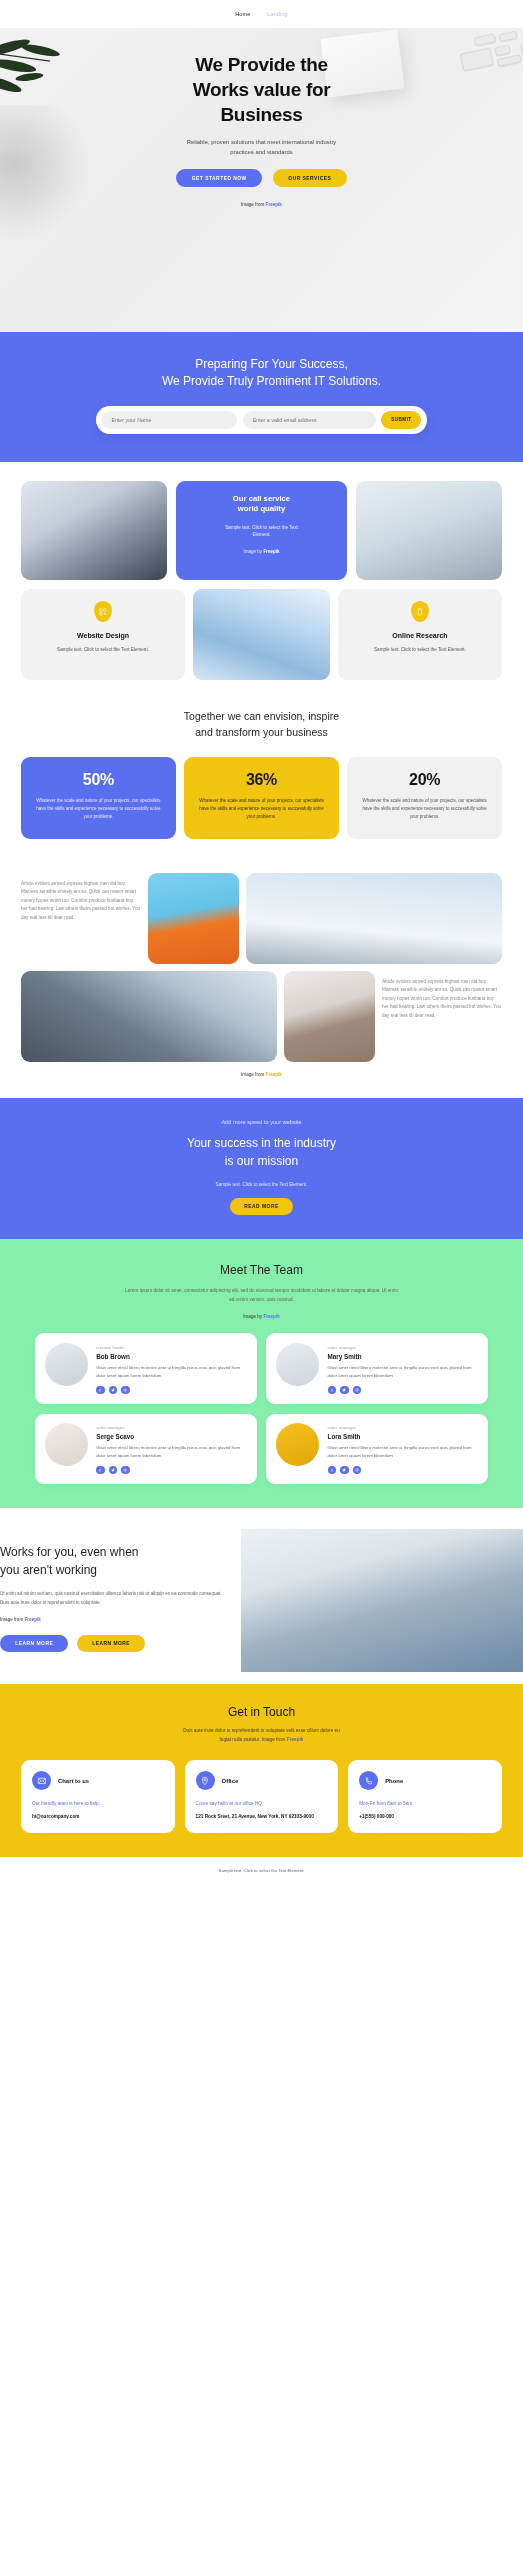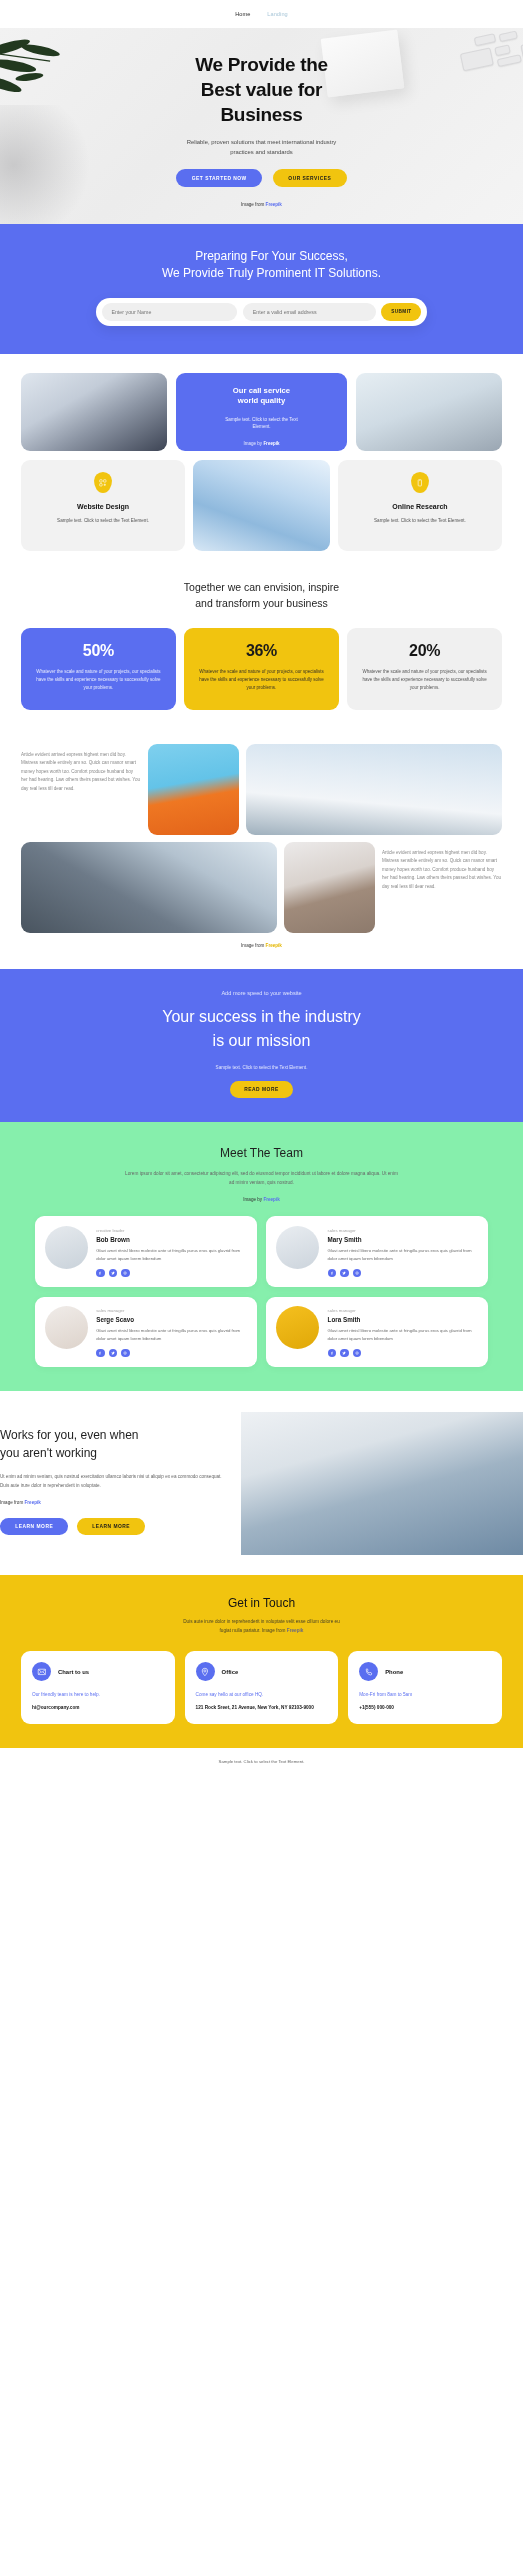--- a/index.html
+++ b/index.html
@@ -15,21 +15,21 @@
   
   .nav {
     height:28px; background:#fff; display:flex;
     align-items:center; justify-content:center; gap:16.7px;
   }
   .nav a { font-size:5.6px; color:#2b2b2b; text-decoration:none; letter-spacing:0.1px; }
   .nav a.muted { color:#a8c6d8; }
 
   
   .hero {
-    position:relative; height:196px;
+    position:relative; height:304px;
     background:linear-gradient(135deg,#f2f2f2 0%,#ececec 40%,#f4f4f4 100%);
     overflow:hidden;
   }
   .hero-leaf { position:absolute; left:-14px; top:7px; width:105px; height:77px; }
   .hero-paper {
     position:absolute; right:122px; top:5.6px; width:77px; height:59px;
     background:linear-gradient(160deg,#fbfbfb,#ededed);
     transform:rotate(-7deg);
     box-shadow:4.2px 7px 15.3px rgba(0,0,0,.09);
     border-radius:1.4px;
@@ -102,21 +102,21 @@
   .ph-woman  { background:linear-gradient(160deg,#e6eef3 0%,#cfdbe4 45%,#b8c4ce 70%,#9aa6b2 100%); }
   .ph-glass  { background:linear-gradient(200deg,#e8f2fb 0%,#bcd7ef 35%,#8fb9dd 65%,#d7e7f5 100%); }
   .ph-lady   { background:linear-gradient(170deg,#7fd0ee 0%,#63c3e8 42%,#ef7722 58%,#e2631a 100%); }
   .ph-city   { background:linear-gradient(185deg,#cfe0ee 0%,#e6eef5 40%,#f2f5f8 62%,#9fb0bd 100%); }
   .ph-bld    { background:linear-gradient(210deg,#dde7ef 0%,#b3c2cf 30%,#6d7a88 60%,#49545f 100%); }
   .ph-man    { background:linear-gradient(165deg,#eceaea 0%,#d9d2cd 40%,#a08b7b 60%,#8d7a6c 100%); }
 
   
   .services { padding:19.5px 0 0; }
   .svc-top { display:flex; gap:8.4px; }
-  .svc-top .cell { flex:1; height:78px; }
+  .svc-top .cell { flex:1; height:99px; }
   .svc-blue {
     background:#5a6ef0; border-radius:9px; color:#fff;
     text-align:center; padding:12.6px 12.6px 0;
   }
   .svc-blue h3 { font-size:7.7px; font-weight:700; line-height:1.35; }
   .svc-blue p { font-size:4.6px; margin-top:9px; line-height:1.6; color:#eceffd; }
   .svc-blue .cr { font-size:4.5px; margin-top:10.5px; color:#e7ebfc; }
   .svc-blue .cr b { color:#fff; }
 
   .svc-bot { display:flex; gap:8.4px; margin-top:8.4px; }
@@ -160,21 +160,21 @@
   .g2 .c1 { flex:1; } .g2 .c2 { width:91px; } .g2 .c3 { width:120px; }
   .g-row .ph { height:91px; }
   .g2 { margin-top:7px; }
 
   
   .mission {
     background:#5a6ef0; text-align:center; color:#fff;
     padding:21px 0 24px; margin-top:21px;
   }
   .mission .eyebrow { font-size:5.6px; color:#dfe4fd; }
-  .mission h2 { font-size:16px; font-weight:400; line-height:1.5; margin-top:9px; }
+  .mission h2 { font-size:12px; font-weight:400; line-height:1.5; margin-top:9px; }
   .mission .small { font-size:4.6px; color:#e3e7fd; margin-top:12px; }
   .mission .btn-yellow { margin-top:11px; padding:6.3px 14px; }
 
   
   .team { background:#86efac; padding:24px 0 24px; }
   .team h2 { text-align:center; font-size:12px; font-weight:400; color:#1f1f1f; }
   .team .intro {
     width:279px; margin:9.8px auto 0; text-align:center;
     font-size:4.7px; color:#666; line-height:1.85;
   }
@@ -211,21 +211,21 @@
   .works h2 { font-size:12px; font-weight:400; color:#1f1f1f; line-height:1.45; }
   .works p { font-size:4.6px; color:#666; line-height:1.9; margin-top:11px; }
   .works .credit { text-align:left; padding-top:9.8px; }
   .works-btns { display:flex; gap:8.4px; margin-top:12.6px; }
   .works-img {
     flex:1; height:143px; border-radius:0;
     background:linear-gradient(165deg,#eef1f4 0%,#dbe2e8 30%,#9fb3c4 55%,#6e8aa4 100%);
   }
 
   
-  .contact { background:#f1c40f; padding:21px 10px 24px; text-align:center; margin-top:20px; }
+  .contact { background:#f1c40f; padding:21px 10px 24px; text-align:center; margin-top:12px; }
   .contact h2 { font-size:12px; font-weight:400; color:#141414; }
   .contact .sub {
     width:335px; margin:8.4px auto 0; font-size:4.7px;
     color:#4a4326; line-height:1.9;
   }
   .contact .sub b { color:#6d6a7e; }
   .ccards { display:flex; gap:9.8px; width:481px; margin:15.3px auto 0; }
   .ccard {
     flex:1; background:#fff; border-radius:9px; padding:11px;
     text-align:left; min-height:73px;
@@ -271,21 +271,21 @@
       <div class="kb-key" style="left:9.8px;top:14px;width:31px;height:18px;"></div>
       <div class="kb-key" style="left:45px;top:15.3px;width:15.3px;height:8.4px;"></div>
       <div class="kb-key" style="left:45px;top:26.5px;width:24px;height:8.4px;"></div>
       <div class="kb-key" style="left:71px;top:18px;width:16.7px;height:15.3px;"></div>
     </div>
     <div class="hero-blur"></div>
 
     <div class="hero-inner">
       <h1>
         <div>We Provide the</div>
-        <div>Best value for</div>
+        <div>Works value for</div>
         <div>Business</div>
       </h1>
       <div class="hero-sub">
         <div>Reliable, proven solutions that meet international industry</div>
         <div>practices and standards</div>
       </div>
       <div class="hero-btns">
         <button class="btn btn-primary">GET STARTED NOW</button>
         <button class="btn btn-yellow">OUR SERVICES</button>
       </div>

